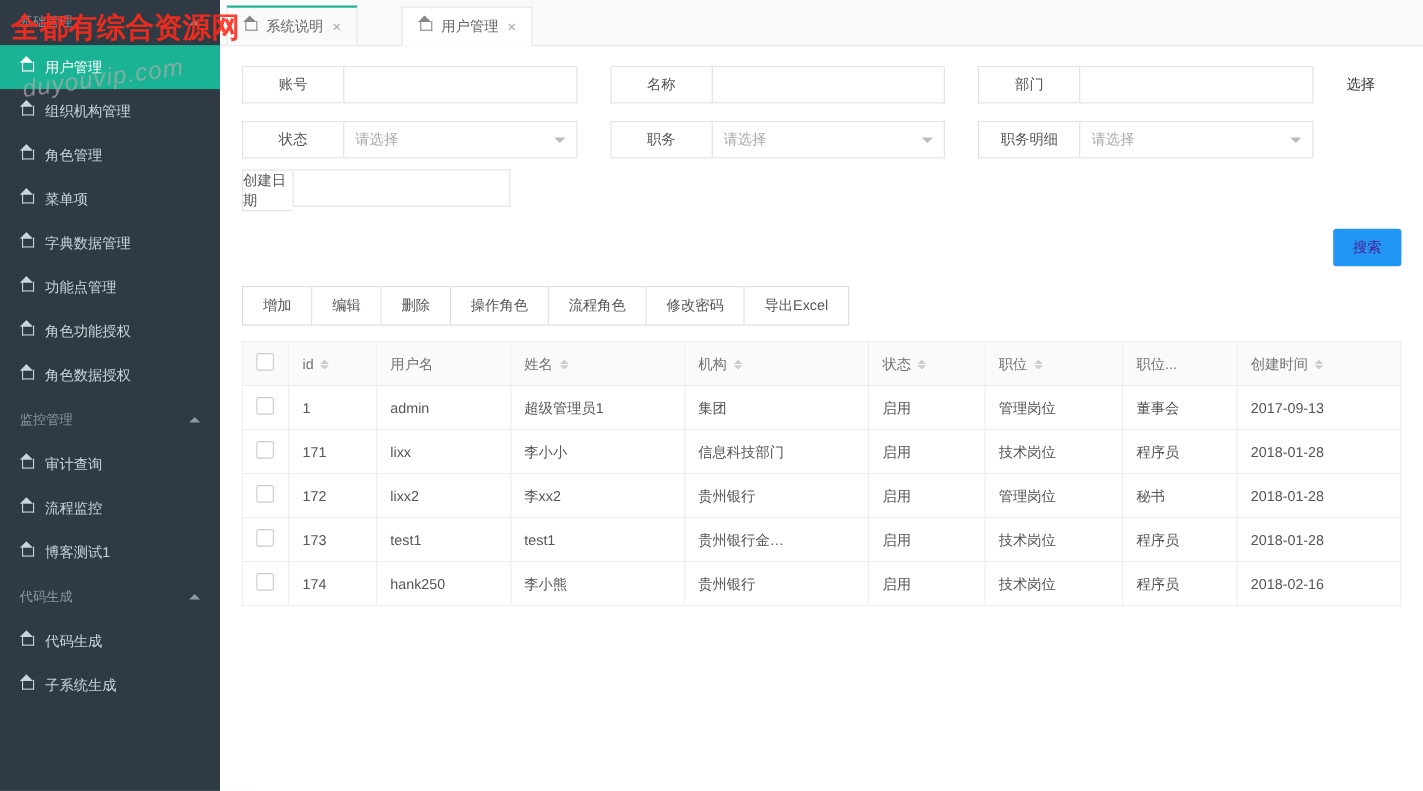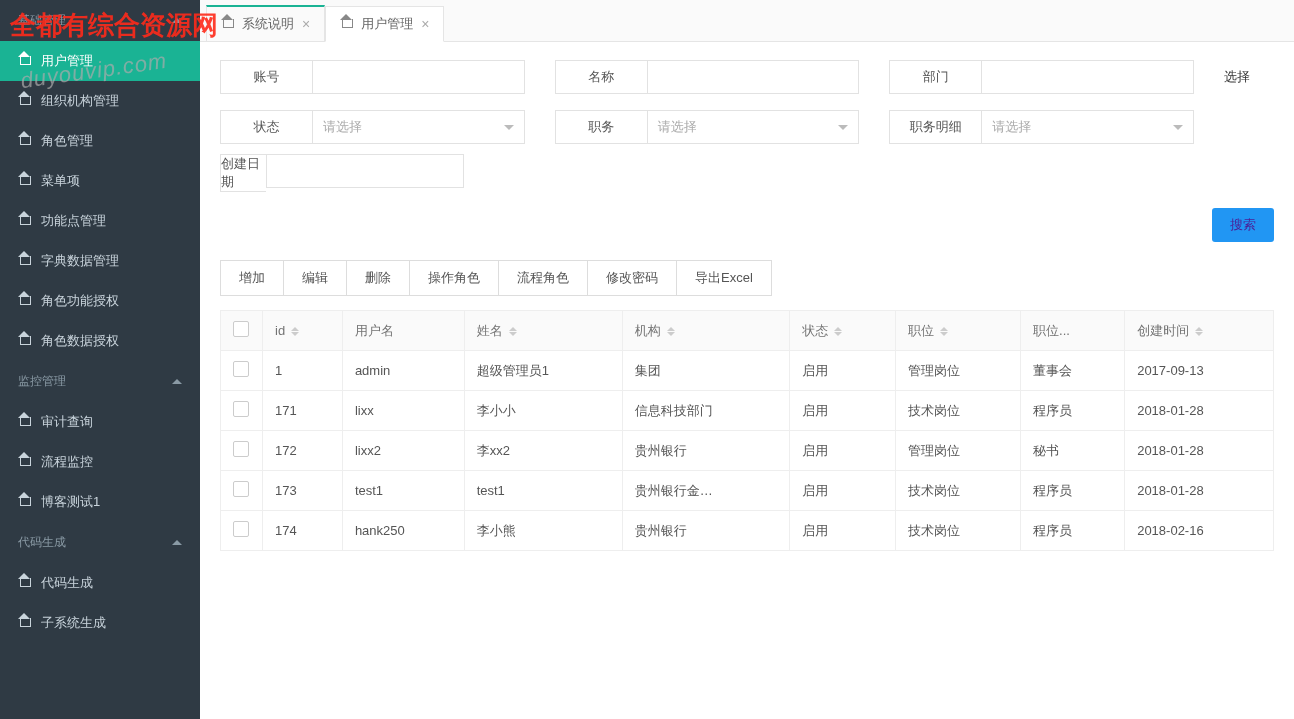--- a/index.html
+++ b/index.html
@@ -20,21 +20,21 @@
 .body { flex: 1; display: flex; min-height: 0; }
 .sidebar { width: 200px; background: #2f3a44; color: #c9d4dc; overflow-y: auto; font-size: 13px; }
 .side-group { padding: 12px 18px; color: #8a9aa5; font-size: 12px; display: flex; align-items: center; justify-content: space-between; }
 .side-item { padding: 11px 18px; display: flex; align-items: center; gap: 10px; cursor: pointer; color: #c9d4dc; }
 .side-item.active { background: #1ab394; color: #fff; }
 .house { width: 13px; height: 10px; position: relative; display: inline-block; }
 .house::before { content: ""; position: absolute; top: -5px; left: 0; width: 0; height: 0; border-left: 6.5px solid transparent; border-right: 6.5px solid transparent; border-bottom: 6px solid currentColor; }
 .house::after { content: ""; position: absolute; top: 0; left: 2px; width: 9px; height: 8px; border: 1.3px solid currentColor; border-top: none; }
 .chev-up { width: 0; height: 0; border-left: 5px solid transparent; border-right: 5px solid transparent; border-bottom: 5px solid #8a9aa5; }
 .main { flex: 1; display: flex; flex-direction: column; background: #fff; min-width: 0; }
-.tabs { height: 42px; background: #fafafa; border-bottom: 1px solid #e5e5e5; display: flex; align-items: flex-end; padding-left: 6px; }
+.tabs { height: 42px; background: #fafafa; border-bottom: 1px solid #e5e5e5; display: flex; align-items: flex-end; padding-left: 6px; gap: 40px; }
 .tab { height: 36px; padding: 0 14px; display: flex; align-items: center; gap: 8px; border: 1px solid transparent; color: #666; font-size: 13px; cursor: pointer; border-bottom: none; }
 .tab.inactive { border-top: 2px solid #1ab394; border-left: 1px solid #e5e5e5; border-right: 1px solid #e5e5e5; background:#fafafa; }
 .tab.active { background: #fff; border: 1px solid #e5e5e5; border-bottom: 1px solid #fff; position: relative; top: 1px; }
 .tab .x { color: #aaa; font-size: 14px; }
 .content { padding: 18px 20px; overflow: auto; flex: 1; }
 .search-grid { display: grid; grid-template-columns: repeat(3, 1fr) 50px; gap: 16px 30px; margin-bottom: 10px; }
 .field { display: flex; align-items: stretch; }
 .field-label { width: 92px; border: 1px solid #e2e2e2; border-right: none; display: flex; align-items: center; justify-content: center; color: #555; font-size: 13px; background: #fff; }
 .field-input { flex: 1; height: 34px; border: 1px solid #e2e2e2; padding: 0 10px; font-size: 13px; color: #333; outline: none; }
 .field-select { flex: 1; height: 34px; border: 1px solid #e2e2e2; display: flex; align-items: center; padding: 0 10px; color: #aaa; justify-content: space-between; background: #fff; text-align: right; }
@@ -83,25 +83,25 @@
       <div class="side-item">
           <span class="house"></span>
           <span>角色管理</span>
         </div>
       <div class="side-item">
           <span class="house"></span>
           <span>菜单项</span>
         </div>
       <div class="side-item">
           <span class="house"></span>
+          <span>字典数据管理</span>
+        </div>
+      <div class="side-item">
+          <span class="house"></span>
           <span>功能点管理</span>
-        </div>
-      <div class="side-item">
-          <span class="house"></span>
-          <span>字典数据管理</span>
         </div>
       <div class="side-item">
           <span class="house"></span>
           <span>角色功能授权</span>
         </div>
       <div class="side-item">
           <span class="house"></span>
           <span>角色数据授权</span>
         </div>
 

